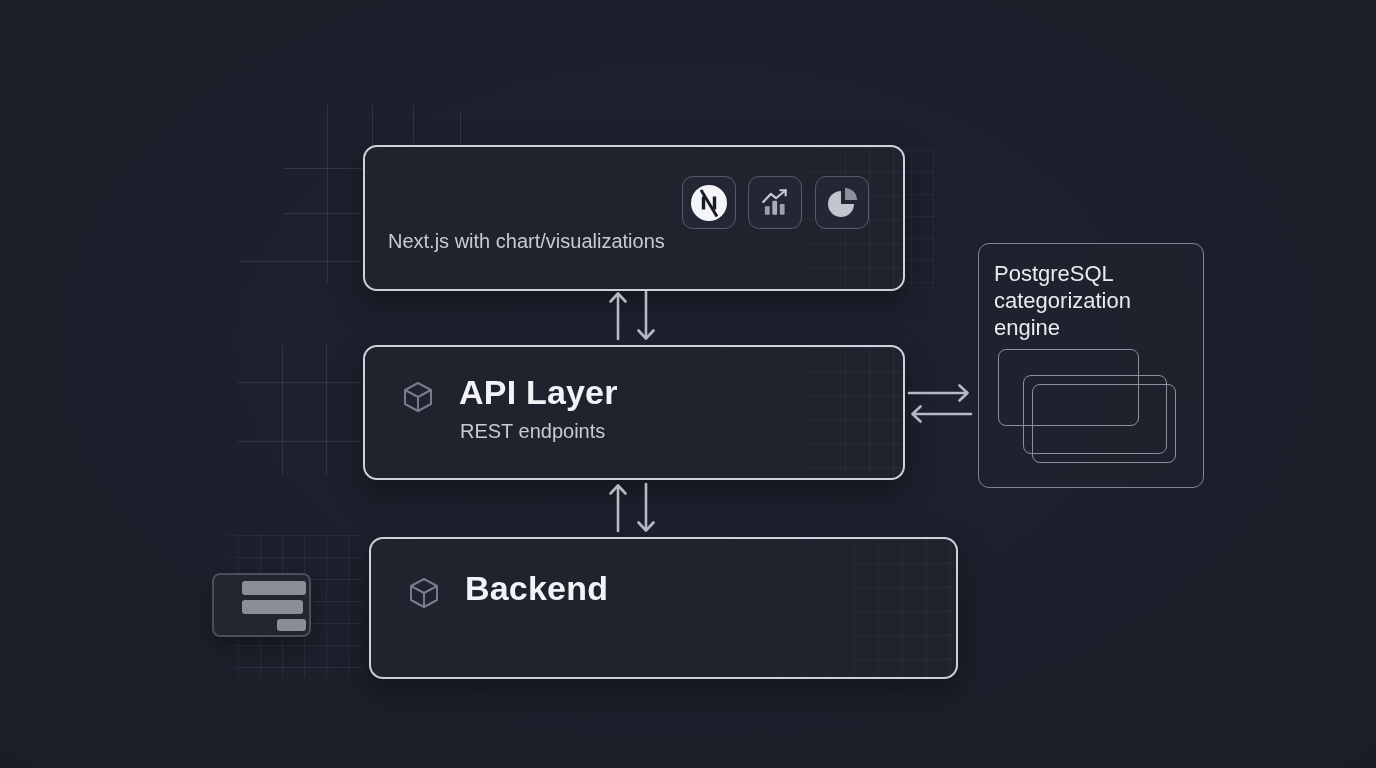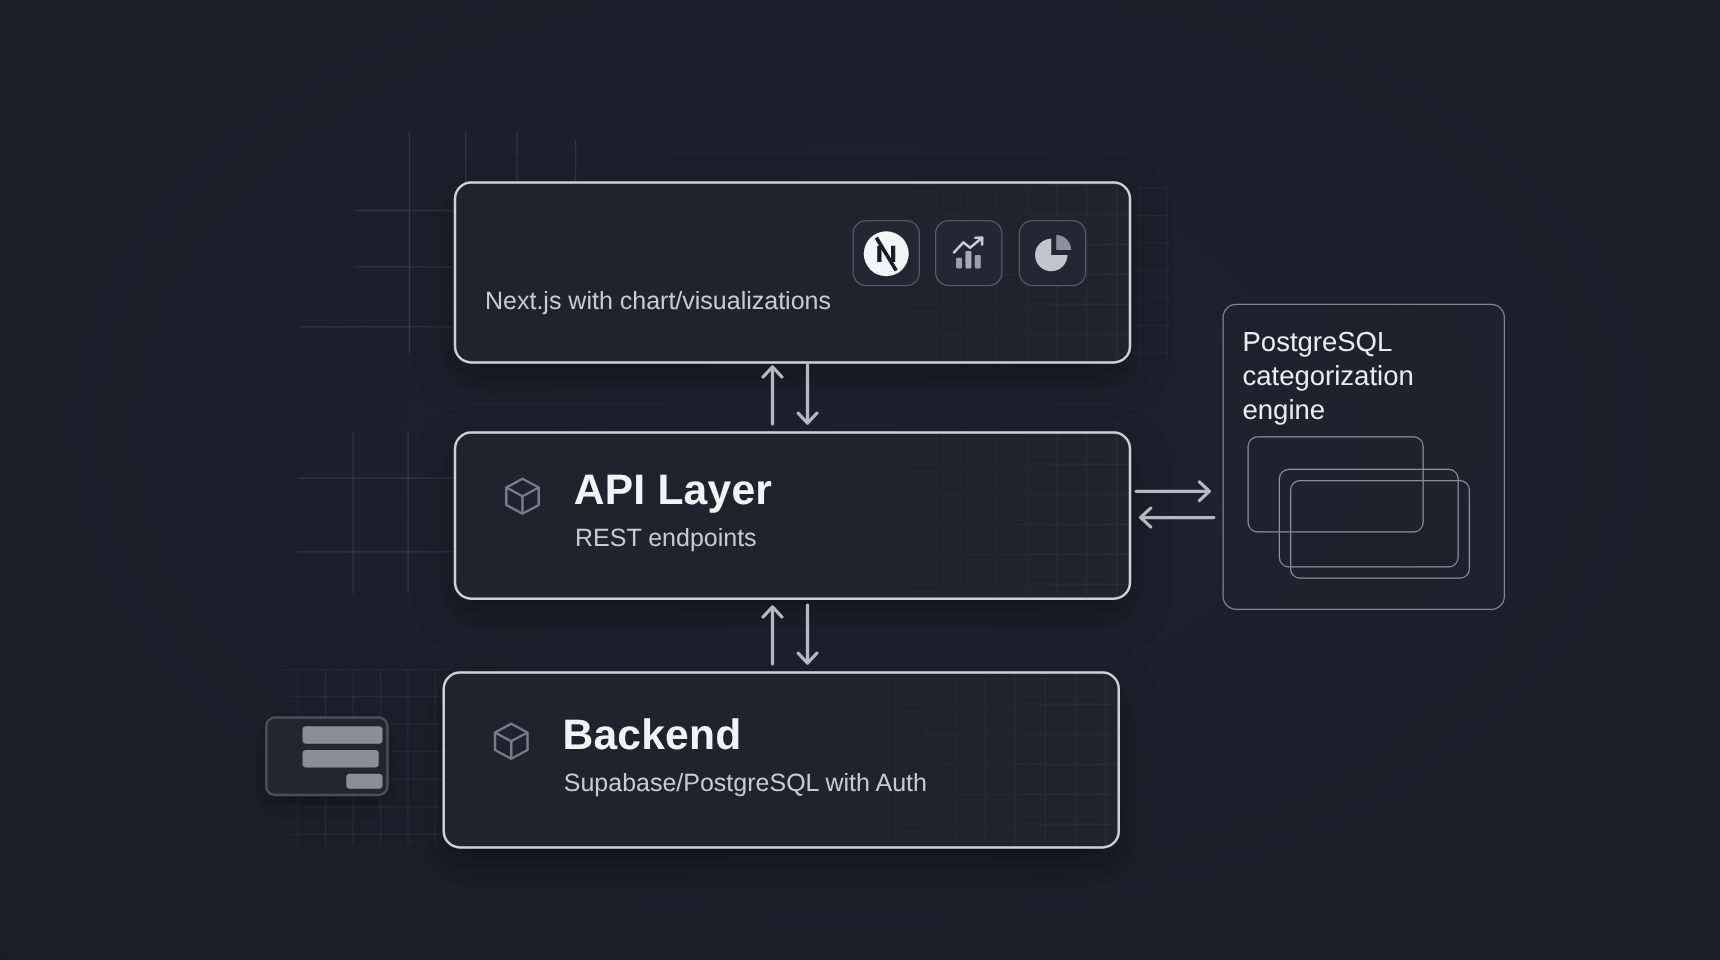--- a/index.html
+++ b/index.html
@@ -159,30 +159,29 @@
     <span class="cube-wrap" style="left:35px;top:32px;">
       <svg width="36" height="36" viewBox="0 0 36 36">
         <path d="M18 4 L31 11 V25 L18 32 L5 25 V11 Z" fill="none" stroke="#787b8c" stroke-width="2" stroke-linejoin="round"></path>
         <path d="M5 11 L18 18 L31 11 M18 18 V32" fill="none" stroke="#787b8c" stroke-width="2" stroke-linejoin="round"></path>
       </svg>
     </span>
     <div class="node-title" style="left:94px;top:26px;">API Layer</div>
     <div class="node-subtitle" style="left:95px;top:73px;">REST endpoints</div>
   </div>
 
-  <div class="node-box" style="left:354px;top:537px;width:538px;height:138px;">
+  <div class="node-box" style="left:369px;top:537px;width:538px;height:138px;padding-left:47px;">
     <div class="inner-grid"></div>
     <span class="cube-wrap" style="left:35px;top:36px;">
       <svg width="36" height="36" viewBox="0 0 36 36">
         <path d="M18 4 L31 11 V25 L18 32 L5 25 V11 Z" fill="none" stroke="#787b8c" stroke-width="2" stroke-linejoin="round"></path>
         <path d="M5 11 L18 18 L31 11 M18 18 V32" fill="none" stroke="#787b8c" stroke-width="2" stroke-linejoin="round"></path>
       </svg>
     </span>
     <div class="node-title" style="left:94px;top:30px;">Backend</div>
-    <div class="node-subtitle" style="left:95px;top:77px;">Supabase/PostgreSQL with Auth</div>
   </div>
 
   <div class="side-panel">
     <div class="side-panel-title">PostgreSQL categorization engine</div>
     <div class="ghost-card" style="left:19px;top:105px;width:141px;height:77px;"></div>
     <div class="ghost-card" style="left:44px;top:131px;width:144px;height:79px;"></div>
     <div class="ghost-card" style="left:53px;top:140px;width:144px;height:79px;"></div>
   </div>
 
   <div class="arrow-group" style="left:598px;top:289px;">

